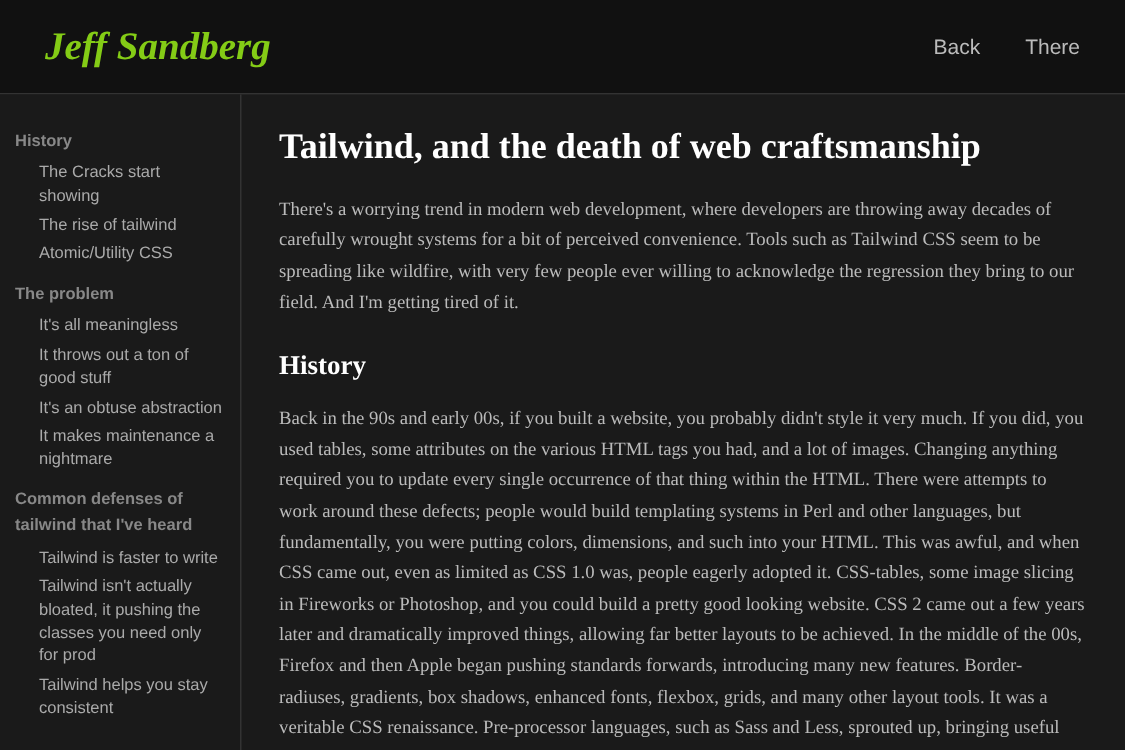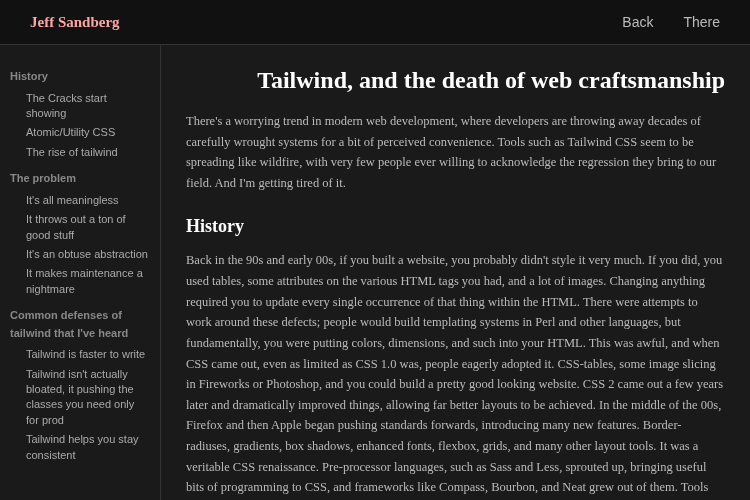--- a/index.html
+++ b/index.html
@@ -17,24 +17,25 @@
     
     #header {
       background-color: #111;
       display: flex;
       align-items: center;
       padding: 10px 30px;
       gap: 30px;
       border-bottom: 1px solid #333;
     }
     #header-title {
-      font-size: 15px;
+      font-size: 26px;
       font-weight: bold;
-      color: #fca5a5;
+      color: #84cc16;
       font-family: Georgia, serif;
+      font-style: italic;
       margin-right: auto;
     }
     .nav-link {
       color: #bbb;
       text-decoration: none;
       font-size: 14px;
       font-family: Arial, sans-serif;
       cursor: pointer;
     }
 
@@ -79,21 +80,20 @@
       overflow-y: auto;
       border-left: 1px solid #333;
     }
     #article-title {
       font-size: 24px;
       font-weight: bold;
       color: #fff;
       font-family: Georgia, serif;
       margin-bottom: 15px;
       line-height: 1.3;
-      text-align: right;
     }
     .article-body p {
       color: #bbb;
       font-size: 12.5px;
       line-height: 1.65;
       margin-bottom: 12px;
       font-family: Georgia, serif;
     }
     .section-heading {
       font-size: 18px;
@@ -116,22 +116,22 @@
   <span id="header-title">Jeff Sandberg</span>
   <a class="nav-link">Back</a>
   <a class="nav-link">There</a>
 </div>
 
 <div id="layout">
 
   <div id="sidebar">
     <div class="toc-section-header">History</div>
     <span class="toc-item toc-sub">The Cracks start showing</span>
+    <span class="toc-item toc-sub">The rise of tailwind</span>
     <span class="toc-item toc-sub">Atomic/Utility CSS</span>
-    <span class="toc-item toc-sub">The rise of tailwind</span>
 
     <div class="toc-section-header">The problem</div>
     <span class="toc-item toc-sub">It's all meaningless</span>
     <span class="toc-item toc-sub">It throws out a ton of good stuff</span>
     <span class="toc-item toc-sub">It's an obtuse abstraction</span>
     <span class="toc-item toc-sub">It makes maintenance a nightmare</span>
 
 
     <div class="toc-section-header">Common defenses of tailwind that I've heard</div>
     <span class="toc-item toc-sub">Tailwind is faster to write</span>

